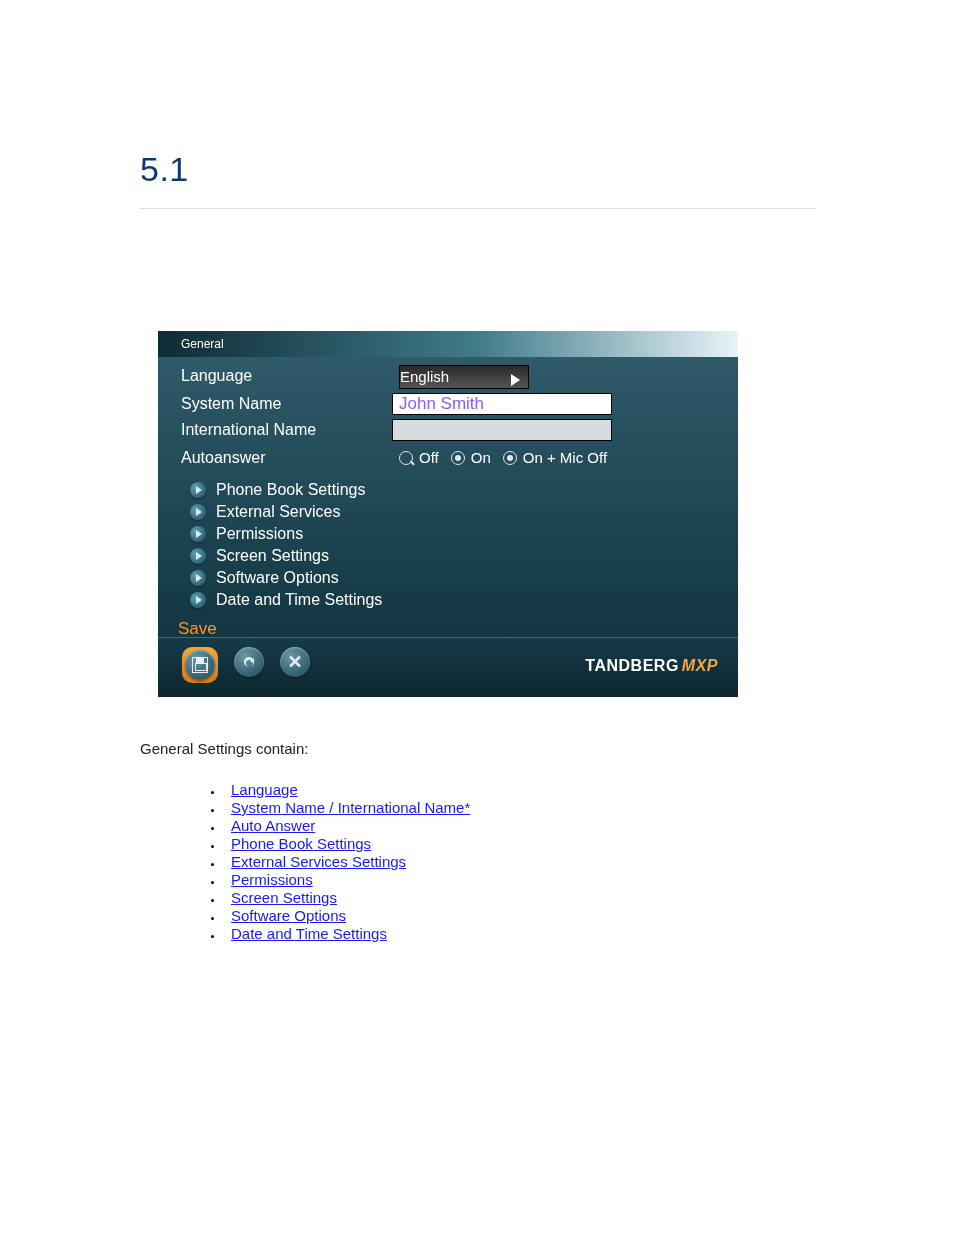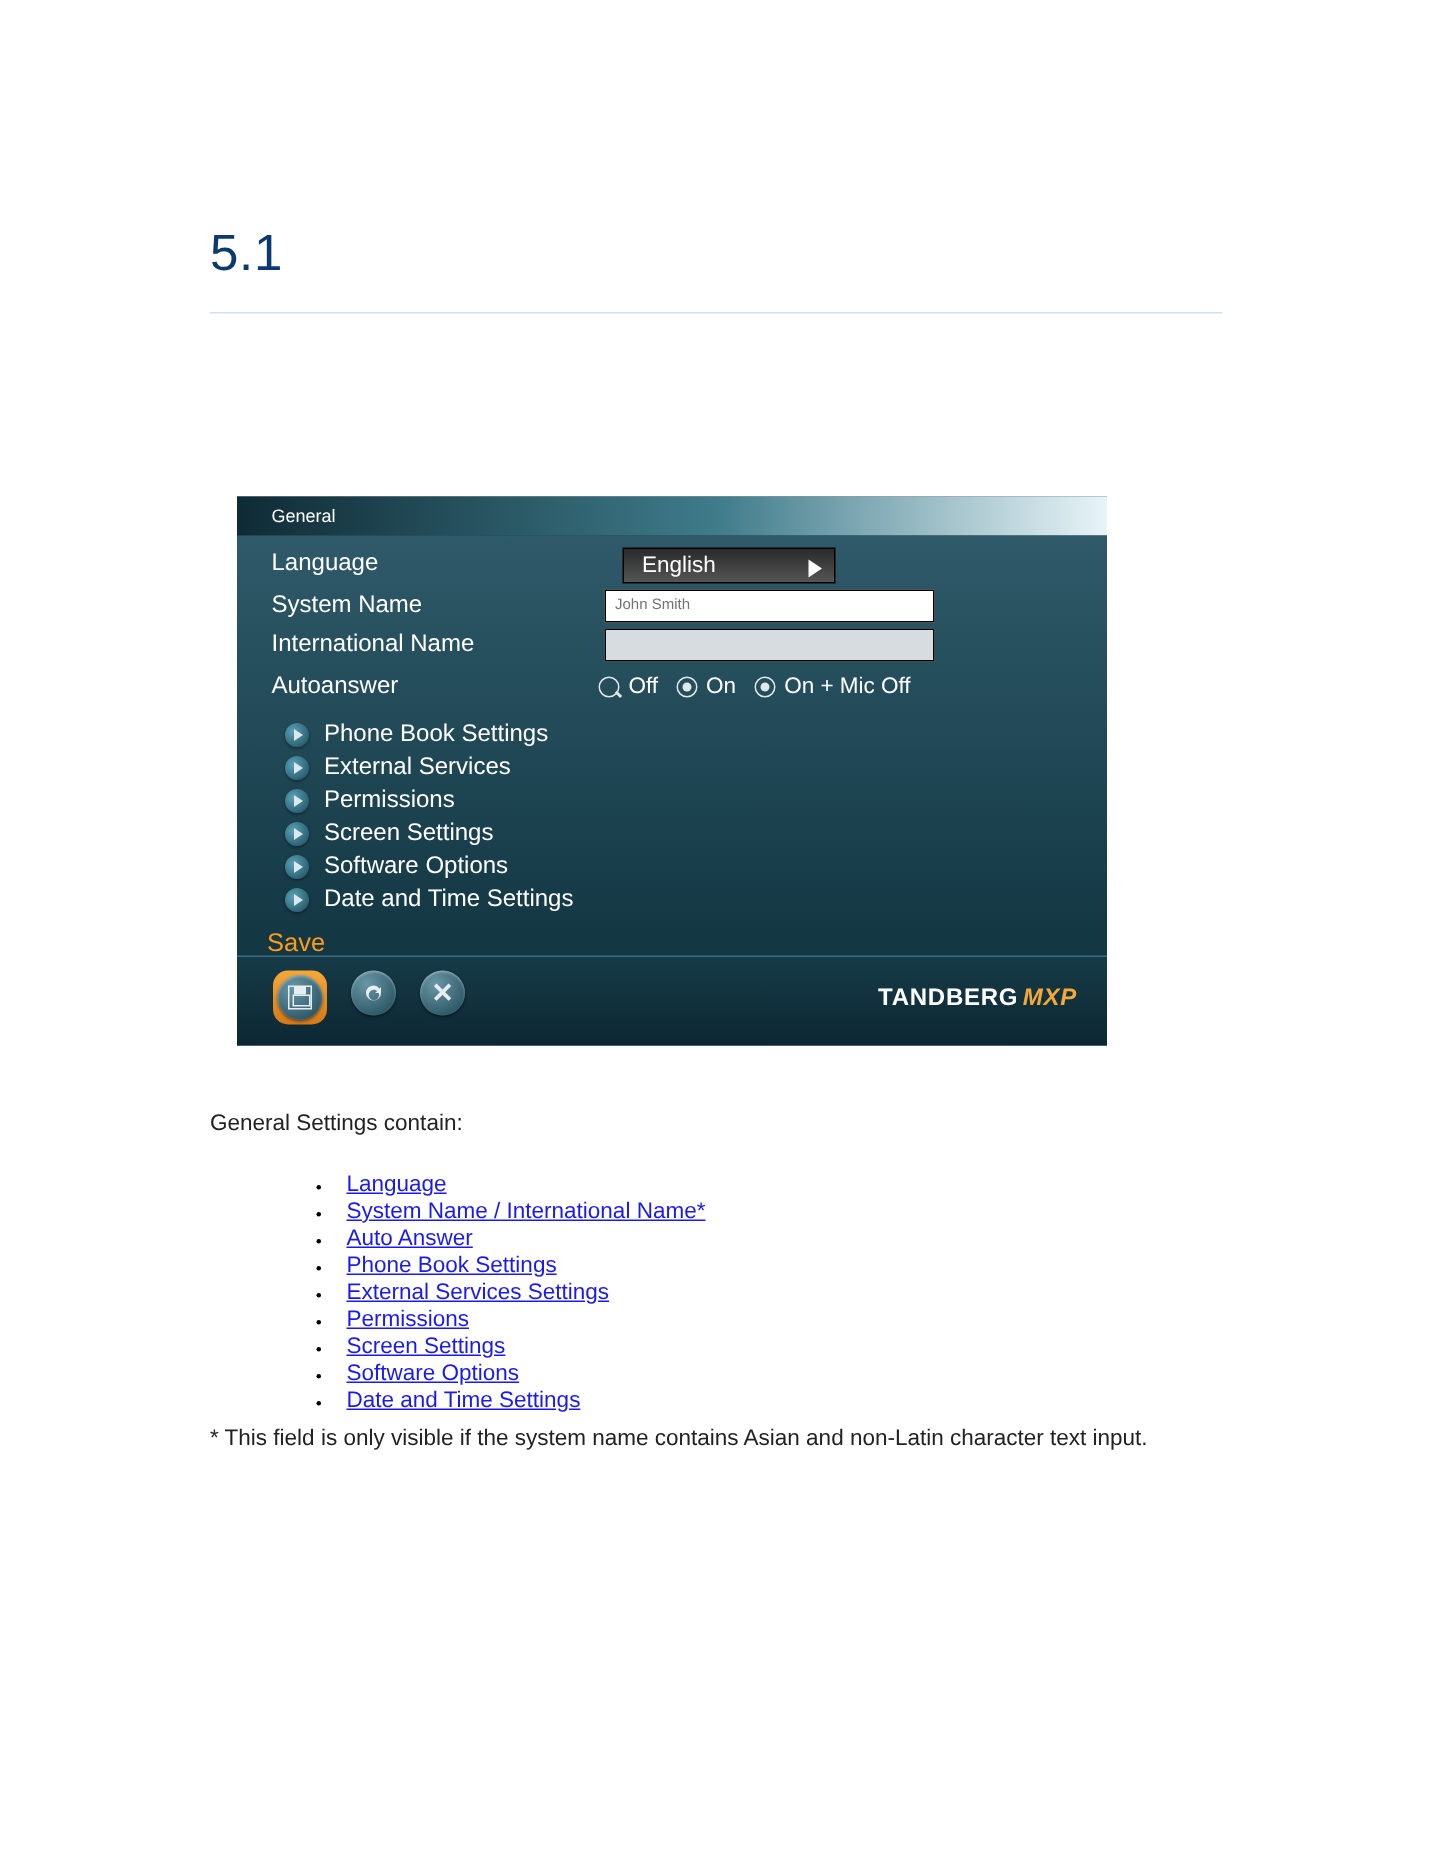--- a/index.html
+++ b/index.html
@@ -5,24 +5,24 @@
 html,body{margin:0;padding:0;background:#fff;font-family:Arial,Helvetica,sans-serif}
 .page{width:954px;height:1235px;position:relative;margin:0 auto;background:#fff;color:#000}
 .hr{position:absolute;left:140px;top:208px;width:675px;height:1px;background:#cfe0ef}
 .section-number{position:absolute;left:140px;top:150px;font-size:34px;color:#0a3a6e;font-weight:normal;letter-spacing:0.5px}
 .section-title{position:absolute;left:140px;top:233px;font-size:34px;color:#0a3a6e;font-weight:normal}
 .intro{position:absolute;left:140px;top:290px;font-size:15px;color:#222;width:675px}
 .screenshot{position:absolute;left:158px;top:331px;width:580px;height:366px;background:#1a3a48}
 .ss-header{height:26px;background:linear-gradient(to right,#0f2b35,#3f7b8a 55%,#e8f4f8);color:#fff;font-size:12px;padding-left:23px;line-height:26px}
 .ss-body{position:relative;height:280px;background:linear-gradient(to bottom,#2f5a69,#123642)}
 .row{position:absolute;left:23px;color:#fff;font-size:16px}
-.lang-select{position:absolute;left:257px;top:8px;width:128px;height:22px;background:linear-gradient(to bottom,#2a2a2a,#555);color:#fff;font-size:15px;padding-left:12px;line-height:22px;border:1px solid #000}
+.lang-select{position:absolute;left:241px;top:8px;width:128px;height:22px;background:linear-gradient(to bottom,#2a2a2a,#555);color:#fff;font-size:15px;padding-left:0;line-height:22px;border:1px solid #000}
 .lang-arrow{position:absolute;right:8px;top:4px}
 .tri-right{display:inline-block;width:0;height:0;border-top:6px solid transparent;border-bottom:6px solid transparent;border-left:9px solid #fff}
-.txtfield{position:absolute;left:245px;width:212px;height:20px;background:#fff;border:1px solid #000;color:#737373;padding-left:6px;font-size:10px;line-height:20px}
+.txtfield{position:absolute;left:234px;width:212px;height:20px;background:#fff;border:1px solid #000;color:#8b5cf6;padding-left:6px;font-size:17px;line-height:20px}
 .radio-row{position:absolute;left:241px;top:92px;color:#fff;font-size:15px;display:flex;gap:12px;align-items:center}
 .radio{display:inline-flex;align-items:center;gap:6px}
 .radio-dot{width:12px;height:12px;border-radius:50%;border:1.5px solid #e0e8ea;background:transparent;display:inline-flex;align-items:center;justify-content:center}
 .radio-dot.selected::after{content:"";width:6px;height:6px;border-radius:50%;background:#e0e8ea}
 .mag{width:12px;height:12px;border:1.5px solid #e0e8ea;border-radius:50%;position:relative;display:inline-block}
 .mag::after{content:"";position:absolute;width:5px;height:1.5px;background:#e0e8ea;transform:rotate(45deg);left:10px;top:10px}
 .navlist{position:absolute;left:32px;top:120px}
 .navitem{display:flex;align-items:center;gap:10px;color:#fff;font-size:16px;margin:4px 0}
 .b-icon{width:16px;height:16px;border-radius:50%;background:radial-gradient(circle at 35% 35%,#5aa0b5,#1b4a5a);display:flex;align-items:center;justify-content:center;box-shadow:0 1px 2px rgba(0,0,0,0.4)}
 .b-icon .tri-right{border-top:4px solid transparent;border-bottom:4px solid transparent;border-left:6px solid #dce8ec;margin-left:1px}
@@ -158,15 +158,14 @@
   <li><a href="#">System Name / International Name*</a></li>
   <li><a href="#">Auto Answer</a></li>
   <li><a href="#">Phone Book Settings</a></li>
   <li><a href="#">External Services Settings</a></li>
   <li><a href="#">Permissions</a></li>
   <li><a href="#">Screen Settings</a></li>
   <li><a href="#">Software Options</a></li>
   <li><a href="#">Date and Time Settings</a></li>
 </ul>
 
-<div style="position:absolute;left:140px;top:950px;width:675px;font-size:15px;color:#222">* This field is only visible if the system name contains Asian and non-Latin character text input.</div>
 
 </div>
 
 </body></html>

